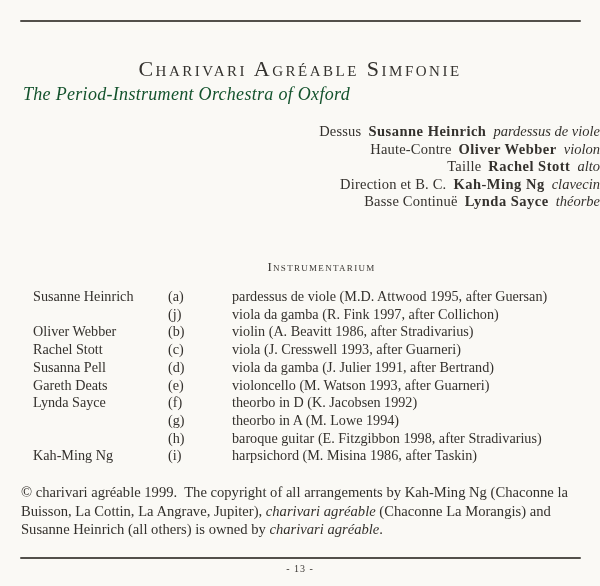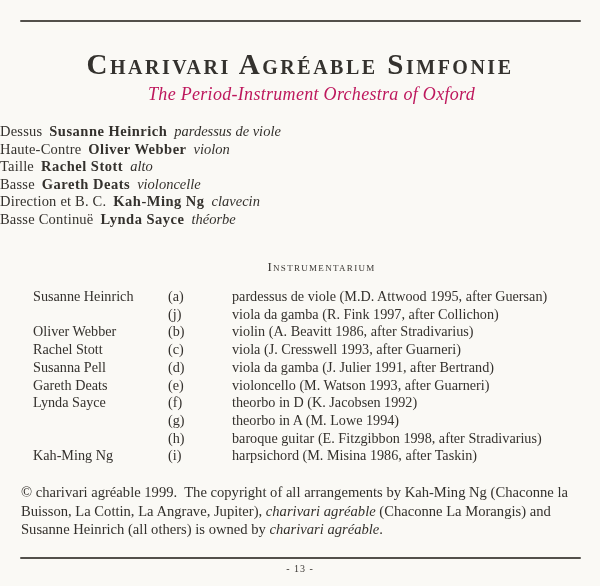--- a/index.html
+++ b/index.html
@@ -21,45 +21,45 @@
     height: 2px;
     background: #53504b;
     border-radius: 1px;
   }
   .top-rule { top: 20px; }
   .bottom-rule { top: 557px; }
 
   .title {
     position: absolute;
     top: 48px; left: 0; right: 0;
-    margin: 0;
+    margin: 8px;
     text-align: center;
     font-variant: small-caps;
-    font-weight: bold;
-    font-size: 29px;
+    font-weight: normal;
+    font-size: 22px;
     letter-spacing: 2.5px;
     color: #34322e;
   }
   .subtitle {
     position: absolute;
     top: 84px; left: 0; right: 0;
     margin: 0;
-    text-align: center;
+    text-align: left;
     font-style: italic;
     font-weight: normal;
     font-size: 18px;
     letter-spacing: 0.3px;
-    color: #be185d;
+    color: #14532d;
     padding-left: 23px;
   }
 
   .personnel {
     position: absolute;
     top: 123px; left: 0; right: 0;
-    text-align: left;
+    text-align: right;
     font-size: 14.5px;
     line-height: 17.5px;
     color: #34312d;
   }
   .personnel .role { letter-spacing: 0.2px; }
   .personnel .name {
     font-weight: bold;
     letter-spacing: 0.5px;
     margin: 0 7px;
   }
@@ -122,23 +122,20 @@
     <div class="p-line">
       <span class="role">Dessus</span><span class="name">Susanne Heinrich</span><span class="instr">pardessus de viole</span>
     </div>
     <div class="p-line">
       <span class="role">Haute-Contre</span><span class="name">Oliver Webber</span><span class="instr">violon</span>
     </div>
     <div class="p-line">
       <span class="role">Taille</span><span class="name">Rachel Stott</span><span class="instr">alto</span>
     </div>
     <div class="p-line">
-      <span class="role">Basse</span><span class="name">Gareth Deats</span><span class="instr">violoncelle</span>
-    </div>
-    <div class="p-line">
       <span class="role">Direction et B. C.</span><span class="name">Kah-Ming Ng</span><span class="instr">clavecin</span>
     </div>
     <div class="p-line">
       <span class="role">Basse Continuë</span><span class="name">Lynda Sayce</span><span class="instr">théorbe</span>
     </div>
   </div>
 
   <div class="section-heading">Instrumentarium</div>
 
   <div class="inst-table">

